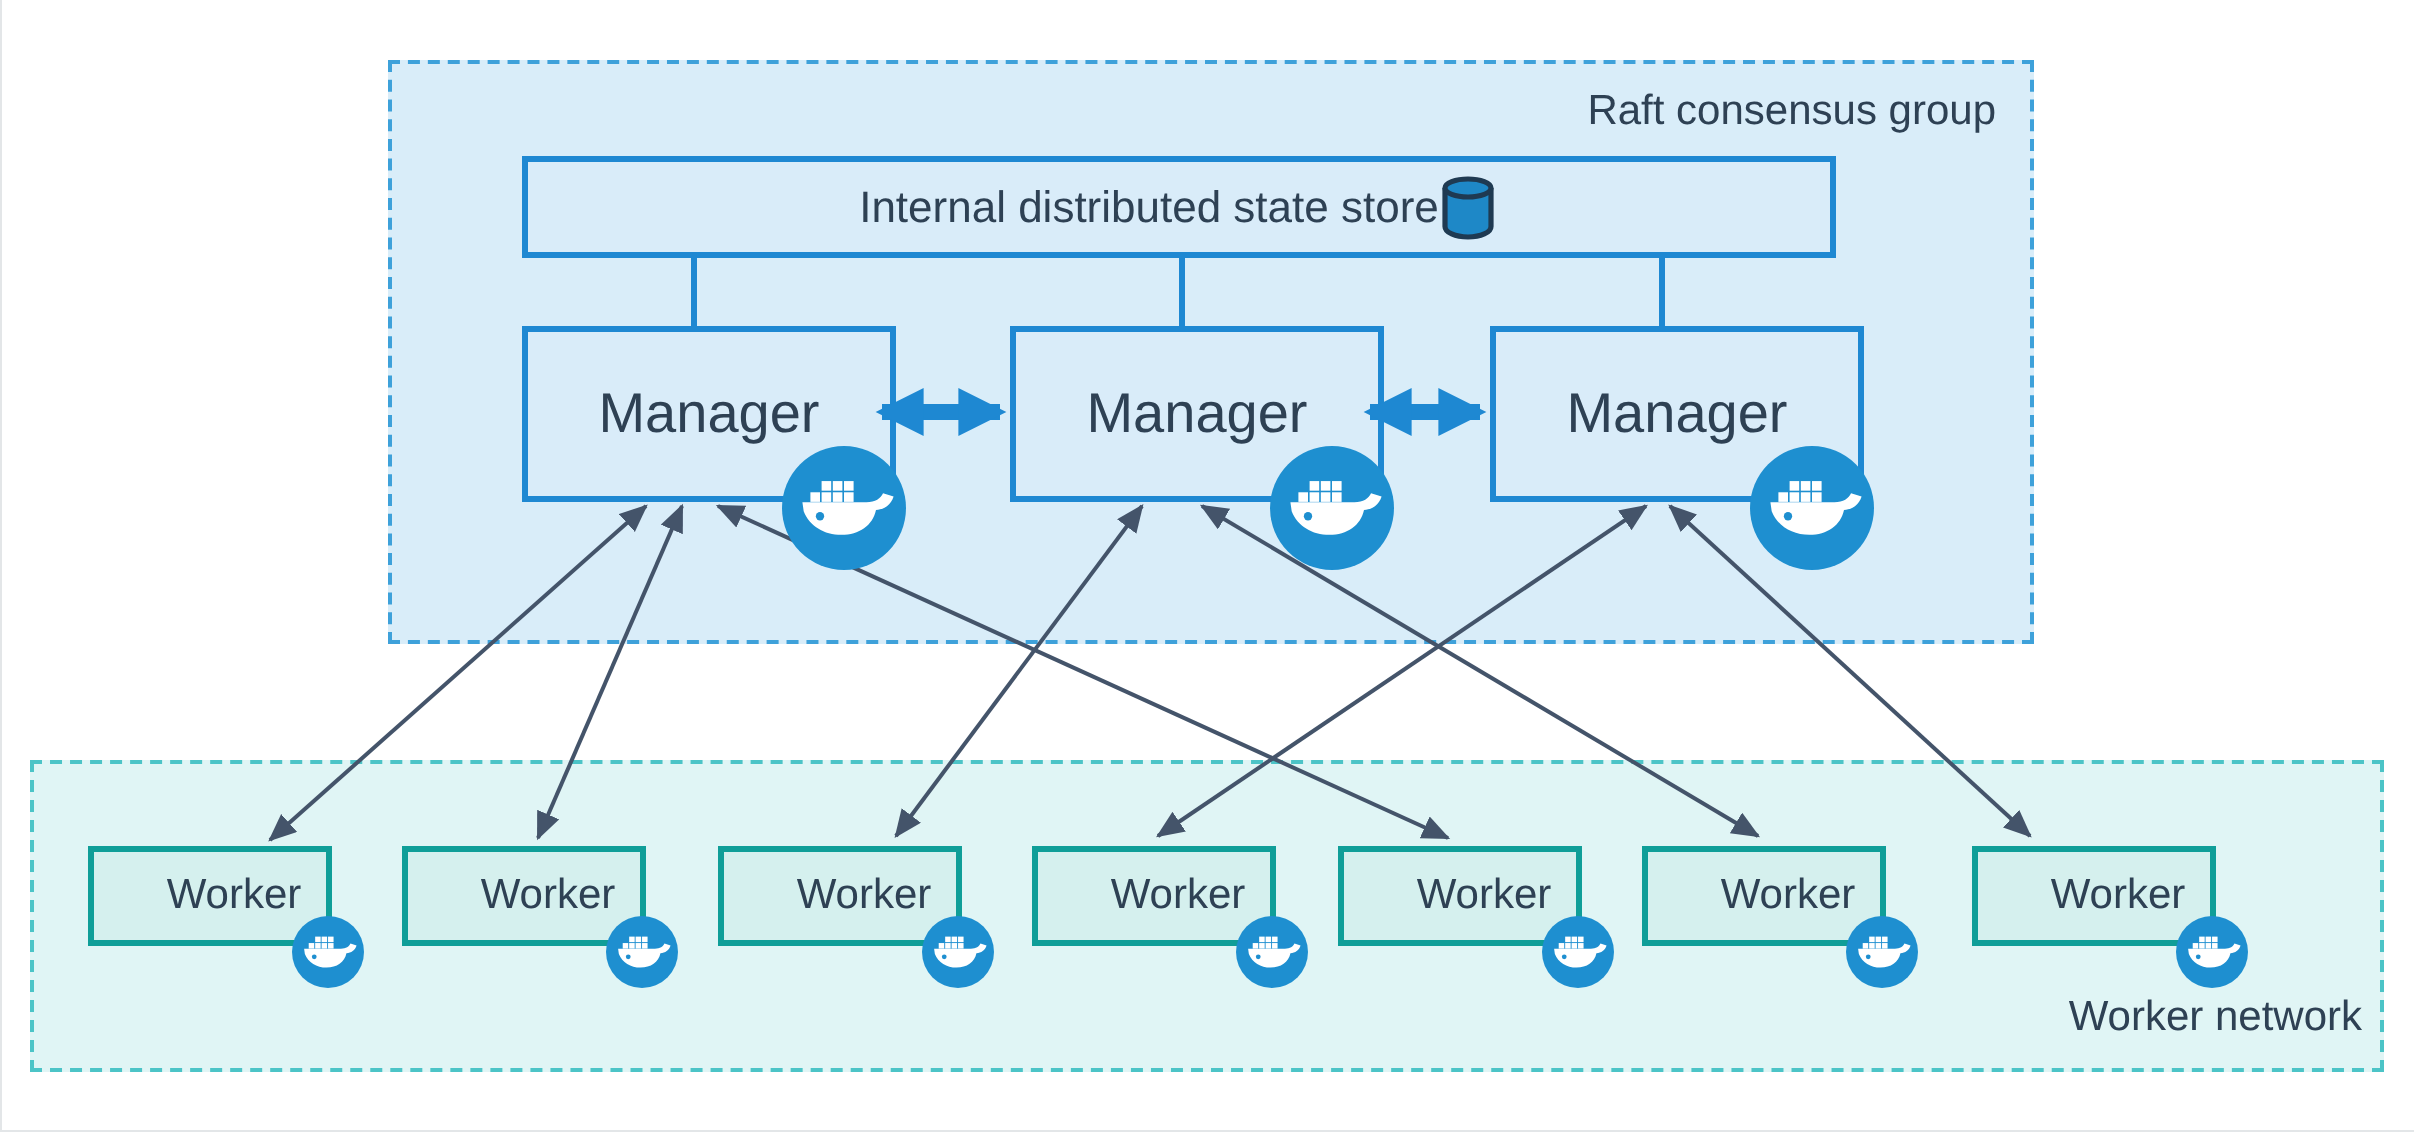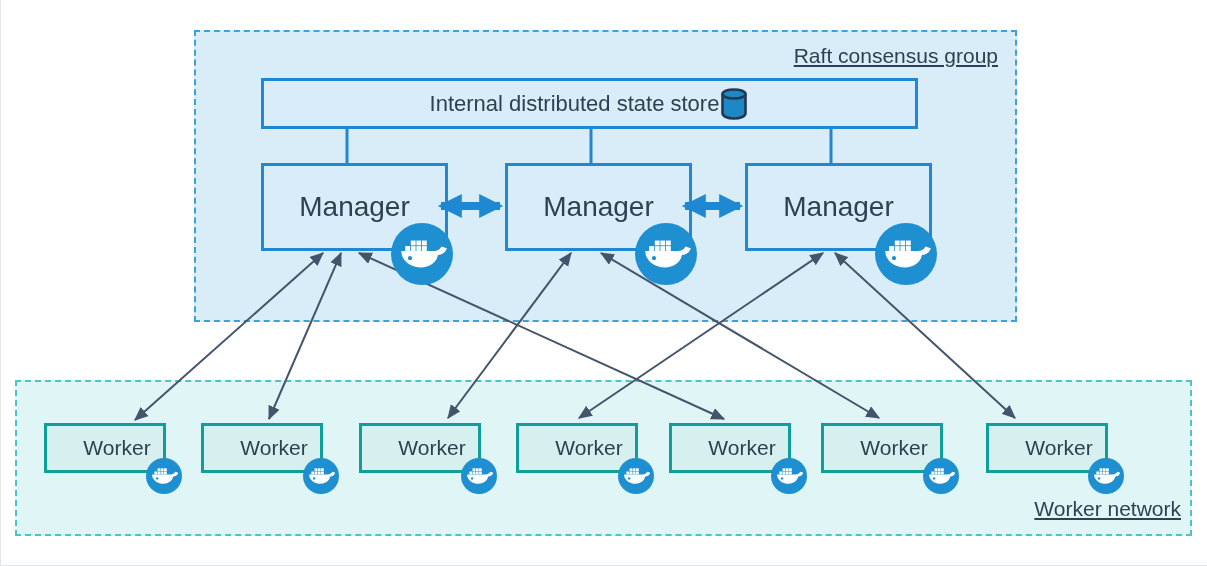--- a/index.html
+++ b/index.html
@@ -4,21 +4,21 @@
 <style>
   html,body{margin:0;padding:0;background:#ffffff;}
   .canvas{
     position:relative;width:1207px;height:566px;background:#ffffff;
     font-family:"Liberation Sans", sans-serif;color:#2e4154;overflow:hidden;
     border-left:1px solid #e3e6e8;border-bottom:1px solid #e3e6e8;box-sizing:border-box;
   }
   .group-box{position:absolute;box-sizing:border-box;}
   .raft{left:193px;top:30px;width:823px;height:292px;background:#d9edf9;border:2px dashed #3ea1da;}
   .gossip{left:14px;top:380px;width:1177px;height:156px;background:#e0f5f5;border:2px dashed #4cc4c7;}
-  .group-label{position:absolute;font-size:21px;color:#2e4154;white-space:nowrap;text-decoration:underline;}
+  .group-label{position:absolute;font-size:21px;color:#2e4154;white-space:nowrap;}
   .raft-label{left:700px;top:44px;width:297px;text-align:right;}
   .gossip-label{left:880px;top:497px;width:300px;text-align:right;}
   .bluebox{
     position:absolute;box-sizing:border-box;background:#d9ecf9;border:3px solid #1e88d2;
     display:flex;align-items:center;justify-content:center;
   }
   .store{left:260px;top:78px;width:657px;height:51px;gap:0;font-size:22px;}
   .manager{top:163px;width:187px;height:88px;font-size:28px;}
   .m1{left:260px;} .m2{left:504px;} .m3{left:744px;}
   .worker{

